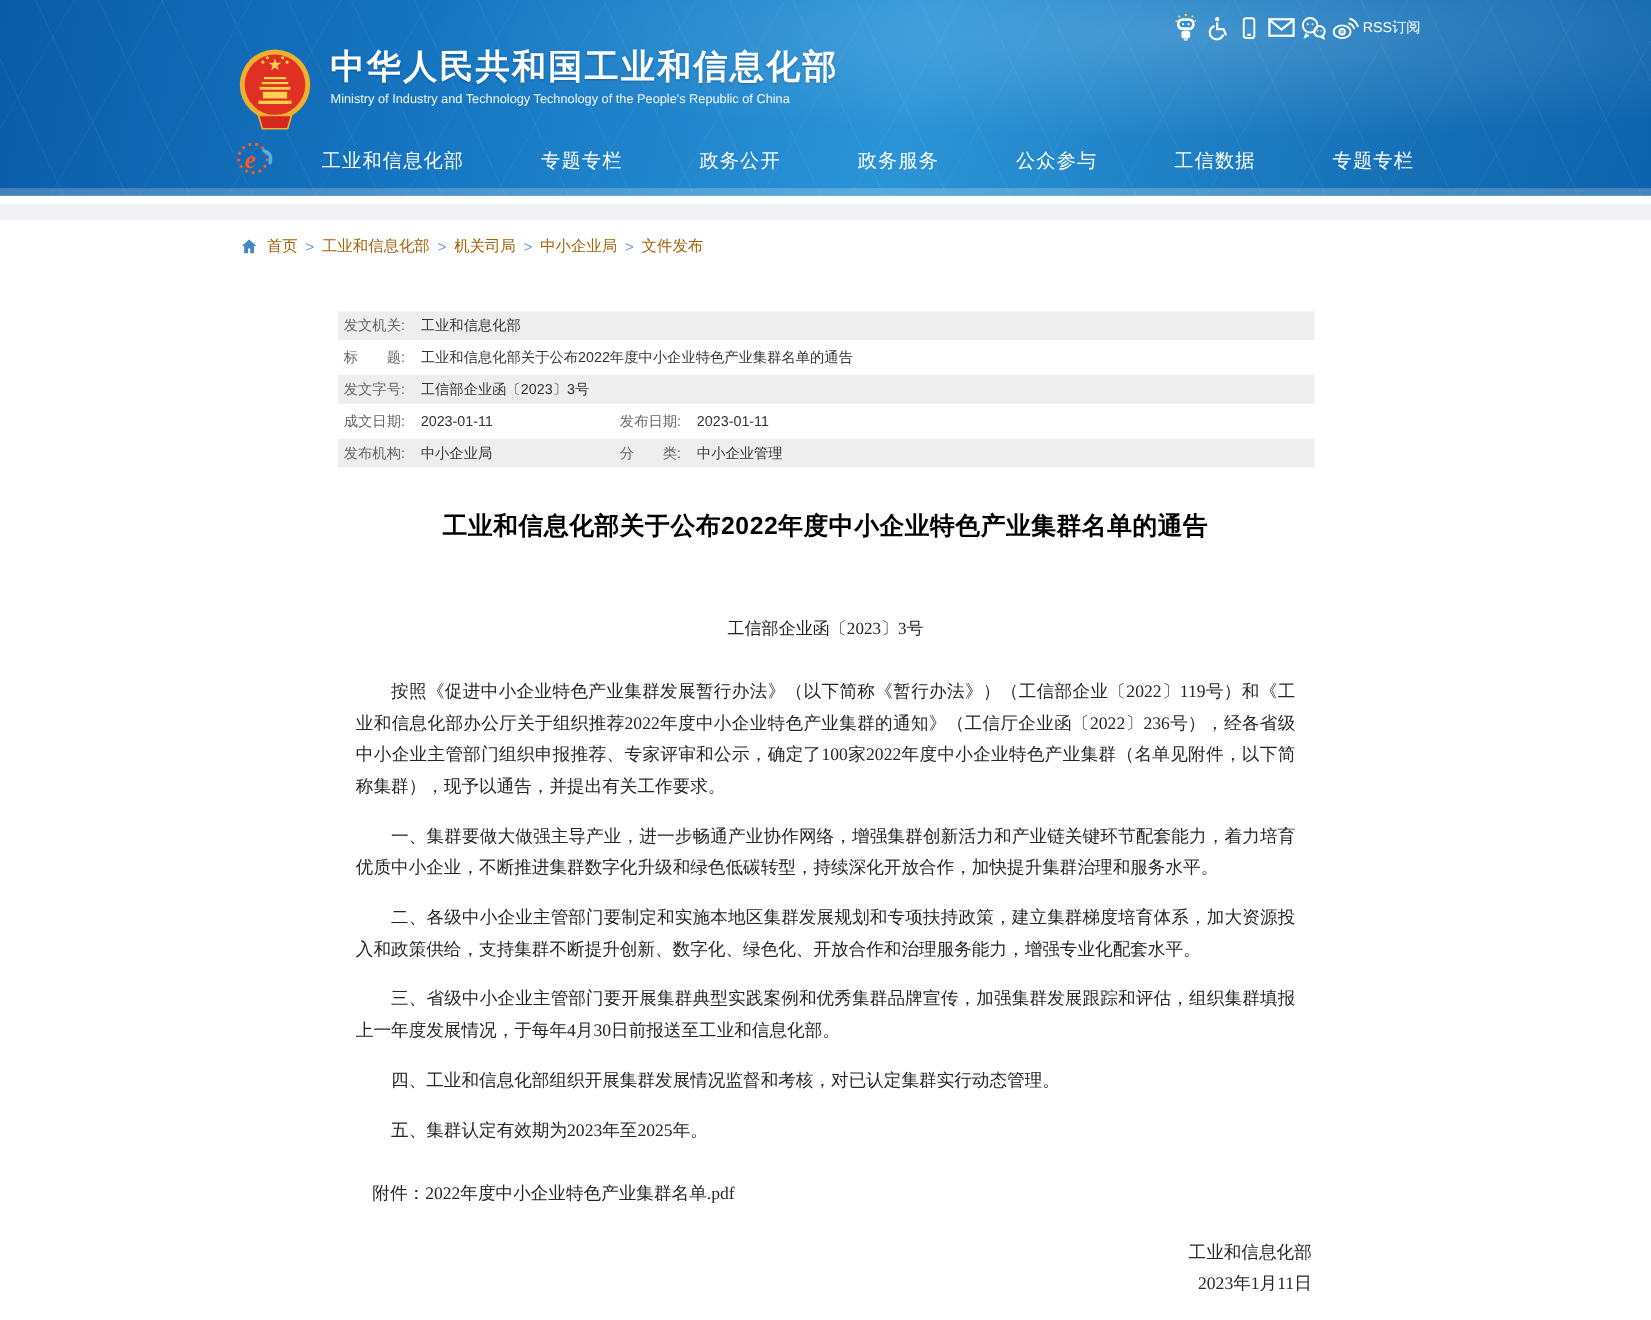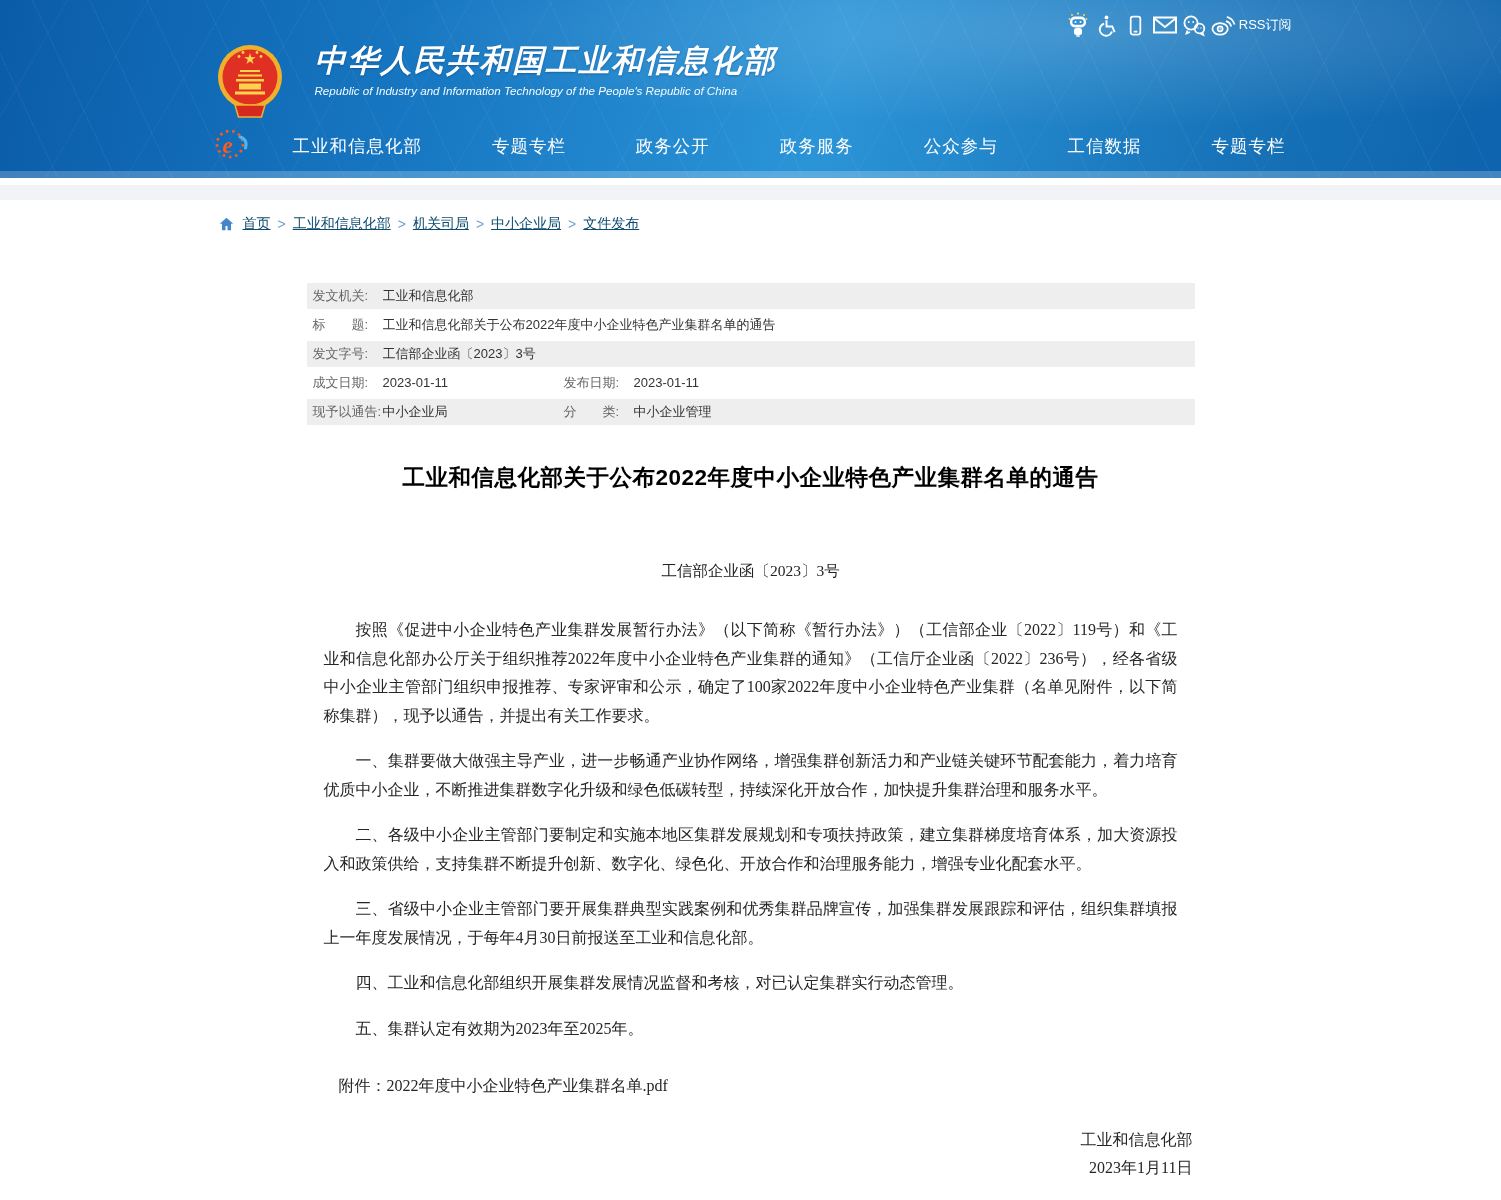--- a/index.html
+++ b/index.html
@@ -17,42 +17,42 @@
   }
   .site-header::after{ content:""; position:absolute; left:0; right:0; bottom:0; height:7px; background:rgba(255,255,255,.22); }
   .wrap{ width:1086px; margin:0 auto; position:relative; }
   .site-header .wrap{ height:100%; }
 
   .utility-row{ position:absolute; top:12px; right:2px; display:flex; align-items:center; gap:3px; }
   .u-icon{ width:26px; height:26px; display:flex; align-items:center; justify-content:center; cursor:pointer; }
   .rss-label{ font-size:13px; color:#fff; cursor:pointer; }
 
   .brand-row{ position:absolute; top:42px; left:4px; display:flex; align-items:flex-start; cursor:pointer; }
-  .brand-text{ margin-left:27px;font-style:italic; }
+  .brand-text{ margin-left:13px; }
   .brand-cn{ font-size:31px; font-weight:bold; letter-spacing:2px; line-height:1.2; text-shadow:0 1px 2px rgba(0,40,90,.35); }
   .brand-en{ font-size:11.6px; margin-top:5px; opacity:.96; }
 
   .search-area{ position:absolute; top:57px; right:0; width:391px; }
   .search-box{ display:flex; height:31px; }
   .search-input{ flex:1; border:none; outline:none; height:100%; padding:0 8px; font-size:14px; background:#fff; }
   .search-btn{ width:100px; border:none; background:#efa93f; color:#ddeefb; font-size:15px; font-weight:bold; letter-spacing:2px; cursor:pointer; }
   .quick-links{ display:flex; gap:15px; margin-top:8px; font-size:13.5px; color:#fff; }
   .quick-links span{ cursor:pointer; white-space:nowrap; }
 
   .main-nav{ position:absolute; left:0; right:0; bottom:9px; height:46px; display:flex; align-items:center; }
   .nav-logo{ margin-left:5px; flex:none; }
   .nav-items{ list-style:none; display:flex; justify-content:space-between; flex:1; margin:0 8px 0 40px; padding:0; }
   .nav-items li{ color:#fff; font-size:17.5px; letter-spacing:1px; cursor:pointer; white-space:nowrap; }
 
   .sub-band{ margin-top:7px; height:15px; background:#f2f3f6; }
 
   
   .breadcrumb{ display:flex; align-items:center; margin:15px 0 0 10px; font-size:14px; color:#4586c8; }
   .home-icon{ margin-right:8px; display:flex; cursor:pointer; }
-  .crumb{ color:#0c4a6e; cursor:pointer; white-space:nowrap;text-decoration:underline; }
+  .crumb{ color:#a16207; cursor:pointer; white-space:nowrap; }
   .crumb:last-child{ cursor:default; }
   .crumb-sep{ margin:0 7px; color:#6f9fd2; }
 
   
   .doc{ width:888px; margin:50px auto 0; }
   .meta-table{ font-size:13px; }
   .meta-row{ display:flex; height:26px; line-height:26px; margin-bottom:3px; padding-left:6px; background:#fff; }
   .meta-row.alt{ background:#eeeeee; }
   .m-label{ width:70px; flex:none; color:#666; }
   .m-value{ color:#333; flex:1; overflow:hidden; white-space:nowrap; }
@@ -148,21 +148,21 @@
               <rect x="26" y="32.5" width="24" height="2"></rect>
               <rect x="24" y="37" width="28" height="2.5"></rect>
               <rect x="27" y="41.5" width="22" height="6"></rect>
               <rect x="23" y="49.5" width="30" height="3"></rect>
             </g>
             <path d="M23 63 L53 63 L49.5 75 L26.5 75 Z" fill="#d5281e" stroke="#f0b02c" stroke-width="1.5"></path>
           </svg>
         </span>
         <div class="brand-text">
           <div class="brand-cn">中华人民共和国工业和信息化部</div>
-          <div class="brand-en">Republic of Industry and Information Technology of the People's Republic of China</div>
+          <div class="brand-en">Ministry of Industry and Technology Technology of the People's Republic of China</div>
         </div>
       </div>
 
 
       <nav class="main-nav">
         <span class="nav-logo">
           <svg width="40" height="38" viewBox="0 0 40 38">
             <circle cx="17" cy="19" r="13" fill="none" stroke="#ff5a1e" stroke-width="2.6" stroke-dasharray="2.5 3.8"></circle>
             <text x="9.5" y="27.5" font-size="23" font-weight="bold" font-style="italic" fill="#ff5a1e" font-family="Liberation Serif, serif">e</text>
             <path d="M27 12 q8 2.5 5.5 11" stroke="#49b8ef" stroke-width="3" fill="none" stroke-linecap="round"></path>
@@ -219,21 +219,21 @@
             <span class="m-label">发文字号:</span>
             <span class="m-value">工信部企业函〔2023〕3号</span>
           </div>
           <div class="meta-row">
             <span class="m-label">成文日期:</span>
             <span class="m-value fixed">2023-01-11</span>
             <span class="m-label">发布日期:</span>
             <span class="m-value">2023-01-11</span>
           </div>
           <div class="meta-row alt">
-            <span class="m-label">现予以通告:</span>
+            <span class="m-label">发布机构:</span>
             <span class="m-value fixed">中小企业局</span>
             <span class="m-label">分　　类:</span>
             <span class="m-value">中小企业管理</span>
           </div>
         </div>
 
       <h1 class="doc-title">工业和信息化部关于公布2022年度中小企业特色产业集群名单的通告</h1>
 
       <div class="doc-number">工信部企业函〔2023〕3号</div>
 

